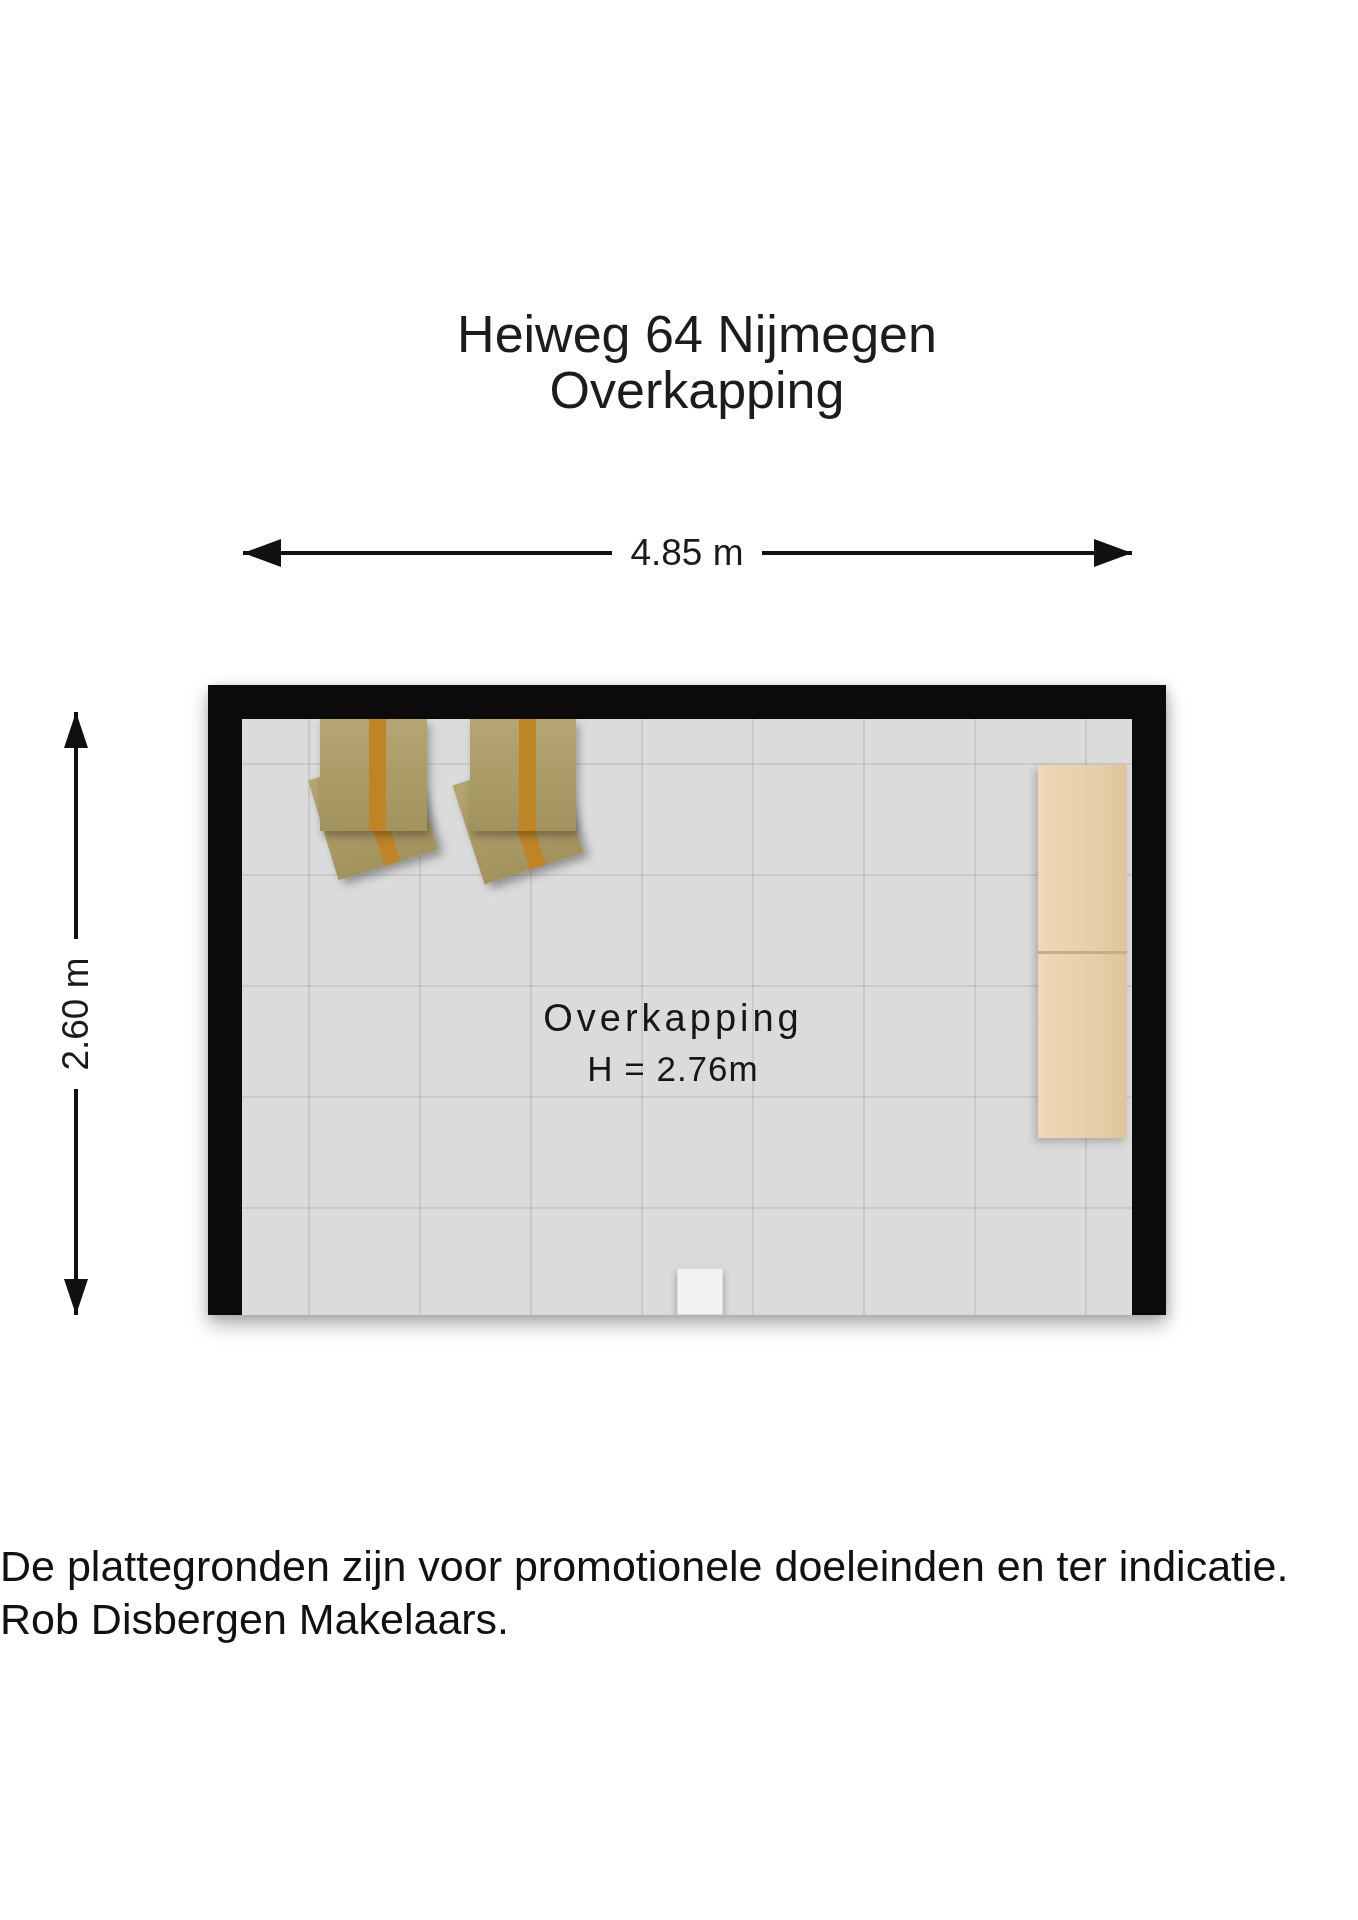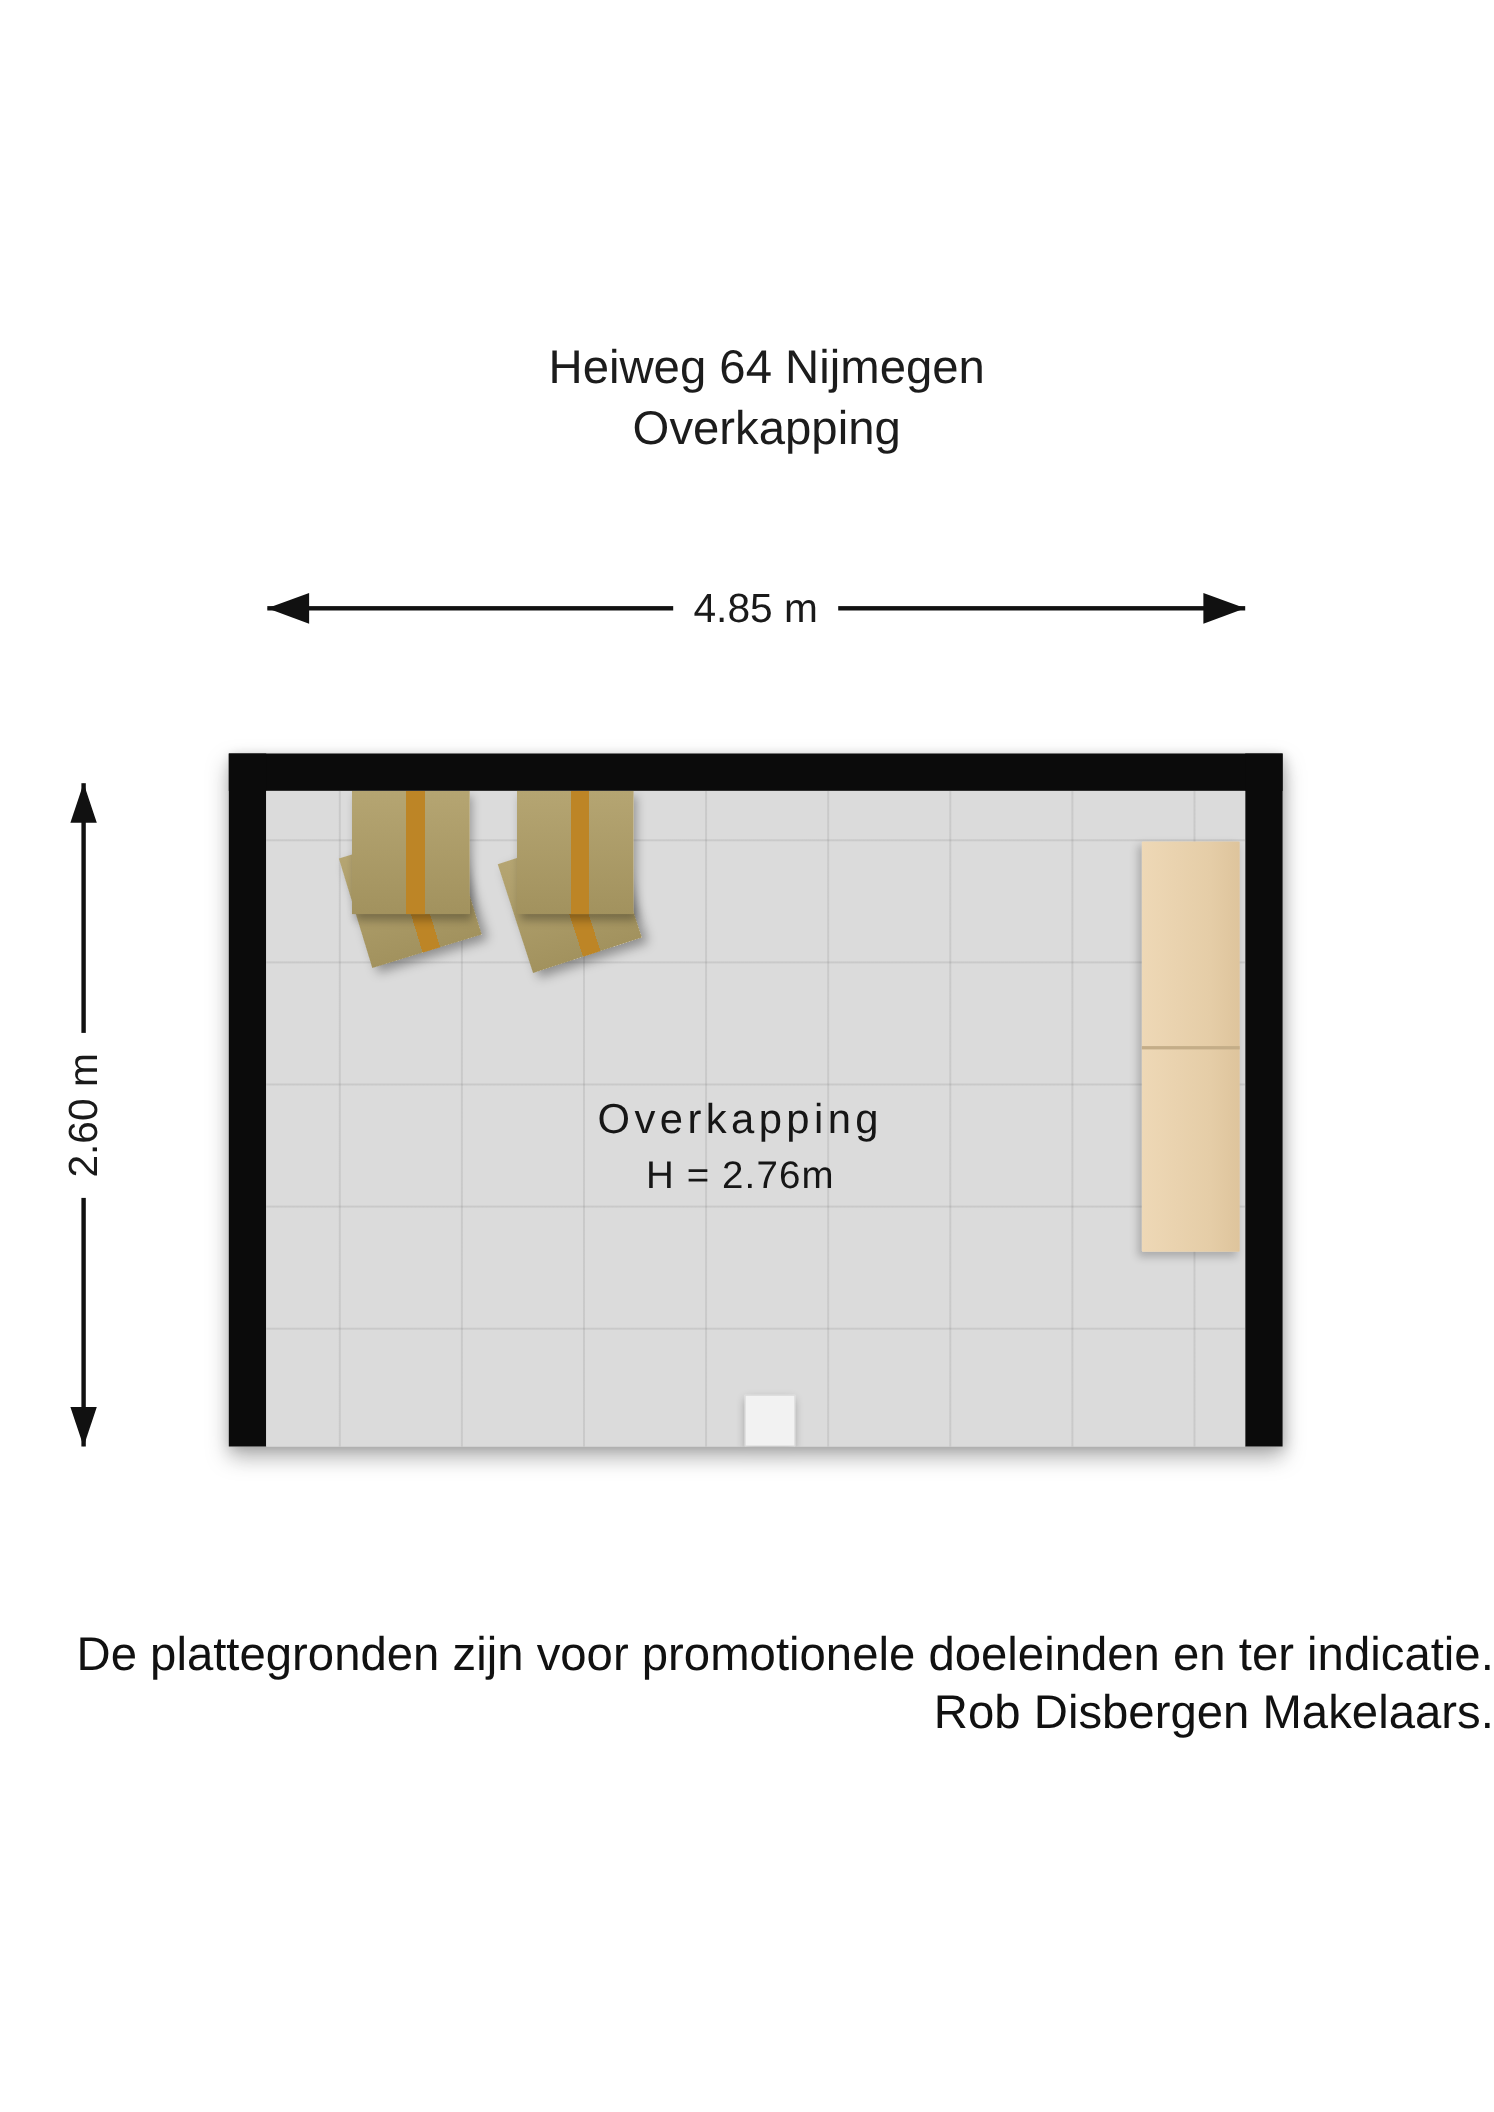--- a/index.html
+++ b/index.html
@@ -3,21 +3,21 @@
 <meta charset="utf-8">
 <style>
   html,body{margin:0;padding:0;background:#ffffff;}
   .canvas{
     position:relative;width:1358px;height:1920px;overflow:hidden;background:#ffffff;
     font-family:"Liberation Sans", sans-serif;color:#1a1a1a;
   }
 
   
   .plan-title{position:absolute;left:0;right:0;top:306px;text-align:center;
-    font-size:43px;line-height:56px;color:#1c1c1c;padding-left:36px;}
+    font-size:52px;line-height:56px;color:#1c1c1c;padding-left:36px;}
 
   
   .hdim-line{position:absolute;left:243px;top:551px;width:889px;height:4px;background:#111;}
   .hdim-arrow-left{position:absolute;left:243px;top:539px;width:0;height:0;
     border-top:14px solid transparent;border-bottom:14px solid transparent;border-right:38px solid #111;}
   .hdim-arrow-right{position:absolute;left:1094px;top:539px;width:0;height:0;
     border-top:14px solid transparent;border-bottom:14px solid transparent;border-left:38px solid #111;}
   .hdim-label{position:absolute;left:612px;top:528px;width:150px;height:50px;background:#fff;
     font-size:37px;line-height:50px;text-align:center;}
 
@@ -61,21 +61,21 @@
   
   .post{position:absolute;left:435px;top:549px;width:46px;height:47px;background:#f2f2f2;
     border:1px solid #dcdcdc;box-sizing:border-box;box-shadow:0 4px 8px rgba(0,0,0,0.30);}
 
   
   .room-label{position:absolute;left:0;right:0;top:278px;text-align:center;transform:translateX(-14px);color:#161616;}
   .room-name{font-size:38px;letter-spacing:4px;line-height:42px;}
   .room-height{font-size:35px;line-height:40px;margin-top:10px;letter-spacing:1px;}
 
   
-  .footer{position:absolute;left:0;right:0;top:1478px;text-align:right;
+  .footer{position:absolute;left:0;right:0;top:1540px;text-align:left;
     font-size:43px;line-height:53px;color:#111;}
 </style>
 </head>
 <body>
 
 <div class="canvas">
 
   <div class="plan-title">
     <div>Heiweg 64 Nijmegen</div>
     <div>Overkapping</div>

